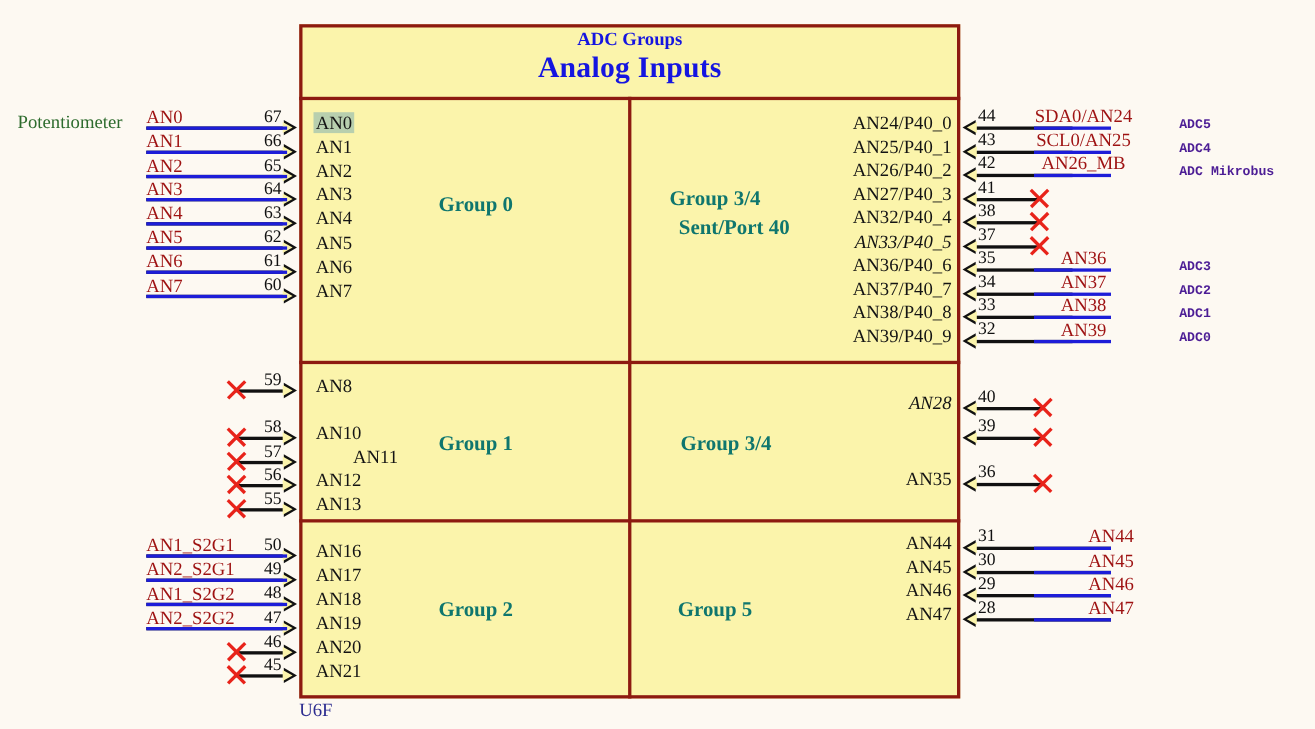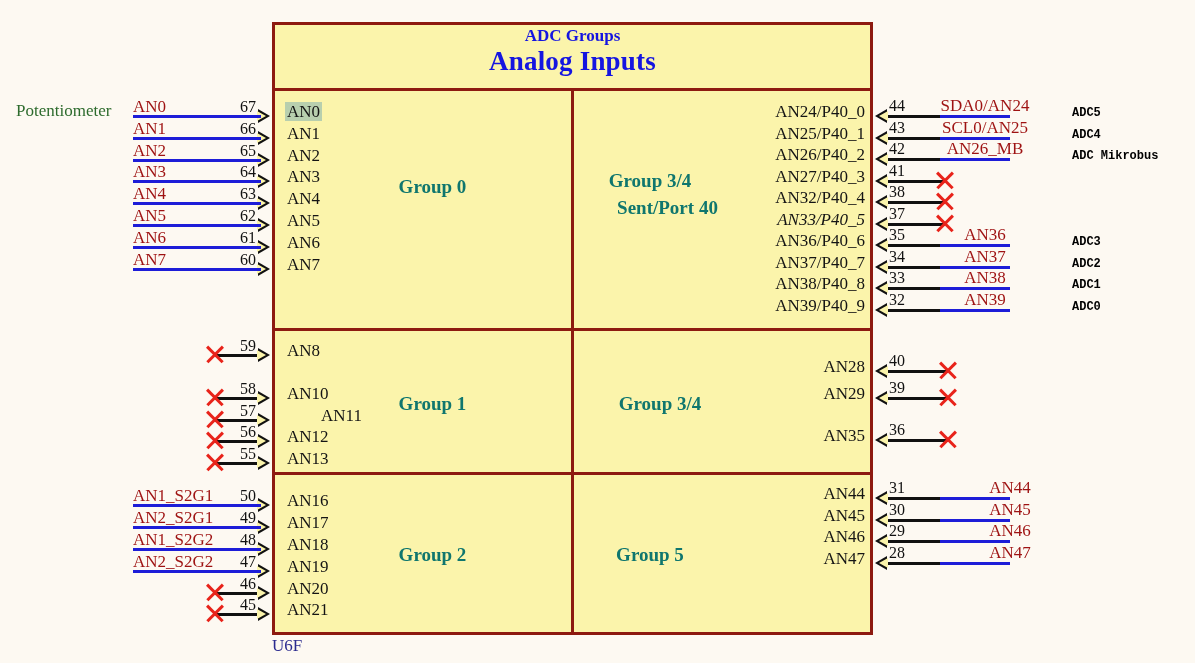--- a/index.html
+++ b/index.html
@@ -81,21 +81,21 @@
 
   
   .netname{
     font-size:17px;color:#9e1212;line-height:18px;white-space:nowrap;
   }
   .pinnum{
     font-size:16px;color:#111;line-height:17px;white-space:nowrap;
   }
   .adcnote{
     font-family:"Liberation Mono", monospace;
-    font-size:12px;font-weight:bold;color:#000000;
+    font-size:12px;font-weight:bold;color:#4c1d95;
     line-height:14px;white-space:nowrap;
   }
 
   
   .xmark{width:22px;height:22px;}
   .xmark span{
     position:absolute;left:0;top:10px;width:22px;height:2.6px;background:#e8231a;
   }
   .xmark span:first-child{transform:rotate(45deg);}
   .xmark span:last-child{transform:rotate(-45deg);}
@@ -336,29 +336,28 @@
       <div class="abs netname" style=";left:905px;top:269px;width:160px;text-align:center;">AN38</div>
       <div class="abs wireblue" style=";left:940px;top:287px;width:70px;"></div>
       <div class="abs adcnote" style=";left:1072px;top:278px;">ADC1</div>
       <div class="abs pinlabel-r" style=";left:605px;top:296.5px;width:260px;">AN39/P40_9</div>
       <div class="abs wire" style=";left:887px;top:308.5px;width:88px;"></div>
       <div class="abs arrow-l" style=";left:875px;top:302.5px;"></div>
       <div class="abs pinnum" style=";left:889px;top:290.5px;">32</div>
       <div class="abs netname" style=";left:905px;top:290.5px;width:160px;text-align:center;">AN39</div>
       <div class="abs wireblue" style=";left:940px;top:308.5px;width:70px;"></div>
       <div class="abs adcnote" style=";left:1072px;top:299.5px;">ADC0</div>
-      <div class="abs pinlabel-r" style=";left:605px;top:358px;width:260px;">AN28</div>
+      <div class="abs pinlabel-r" style=";left:605px;top:358px;width:260px;font-style:italic;">AN28</div>
       <div class="abs wire" style=";left:887px;top:370px;width:61px;"></div>
       <div class="abs arrow-l" style=";left:875px;top:364px;"></div>
       <div class="abs pinnum" style=";left:889px;top:352px;">40</div>
       <div class="abs xmark" style=";left:937px;top:359px;">
         <span></span>
         <span></span>
       </div>
-      <div class="abs pinlabel-r" style=";left:605px;top:385px;width:260px;">AN29</div>
       <div class="abs wire" style=";left:887px;top:397px;width:61px;"></div>
       <div class="abs arrow-l" style=";left:875px;top:391px;"></div>
       <div class="abs pinnum" style=";left:889px;top:379px;">39</div>
       <div class="abs xmark" style=";left:937px;top:386px;">
         <span></span>
         <span></span>
       </div>
       <div class="abs pinlabel-r" style=";left:605px;top:427px;width:260px;">AN35</div>
       <div class="abs wire" style=";left:887px;top:439px;width:61px;"></div>
       <div class="abs arrow-l" style=";left:875px;top:433px;"></div>

